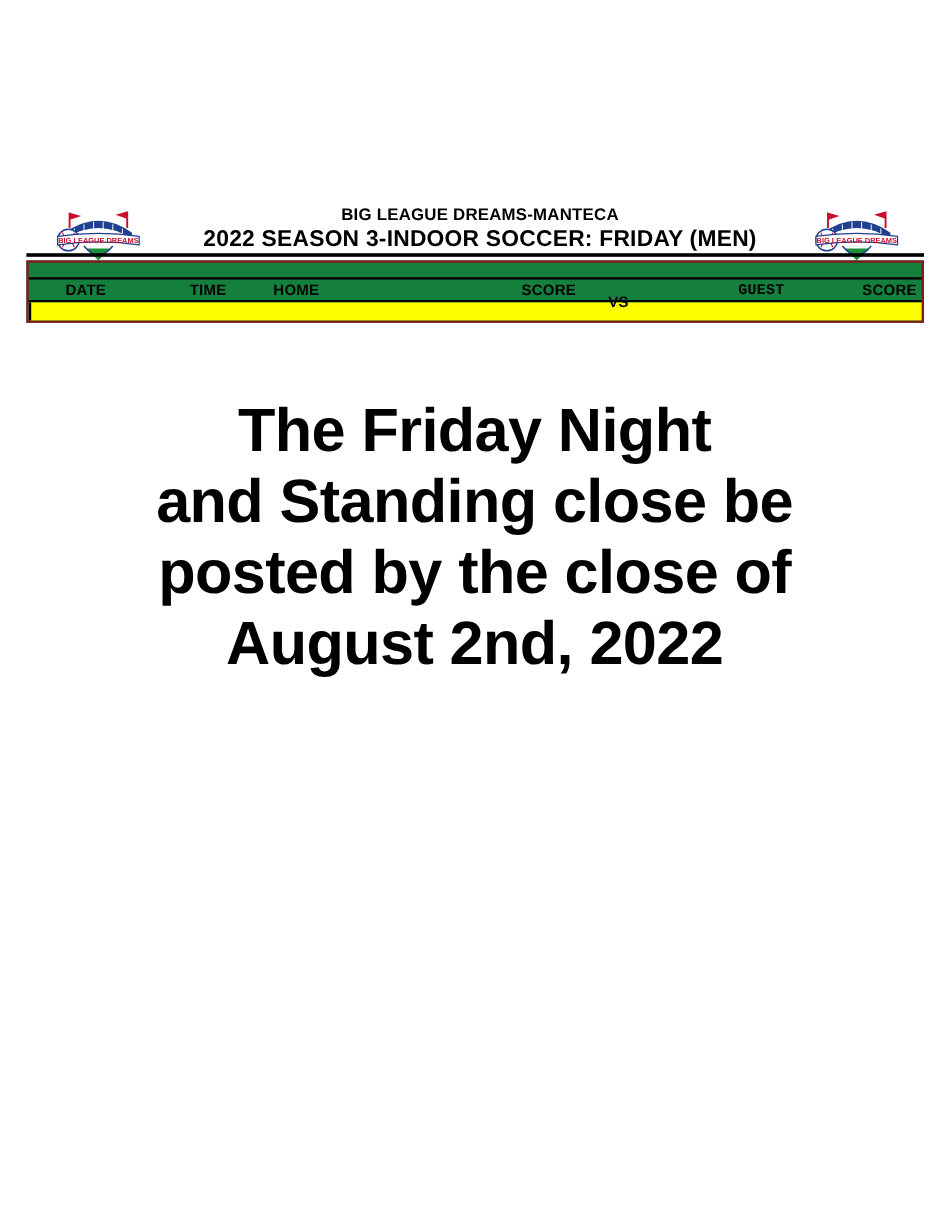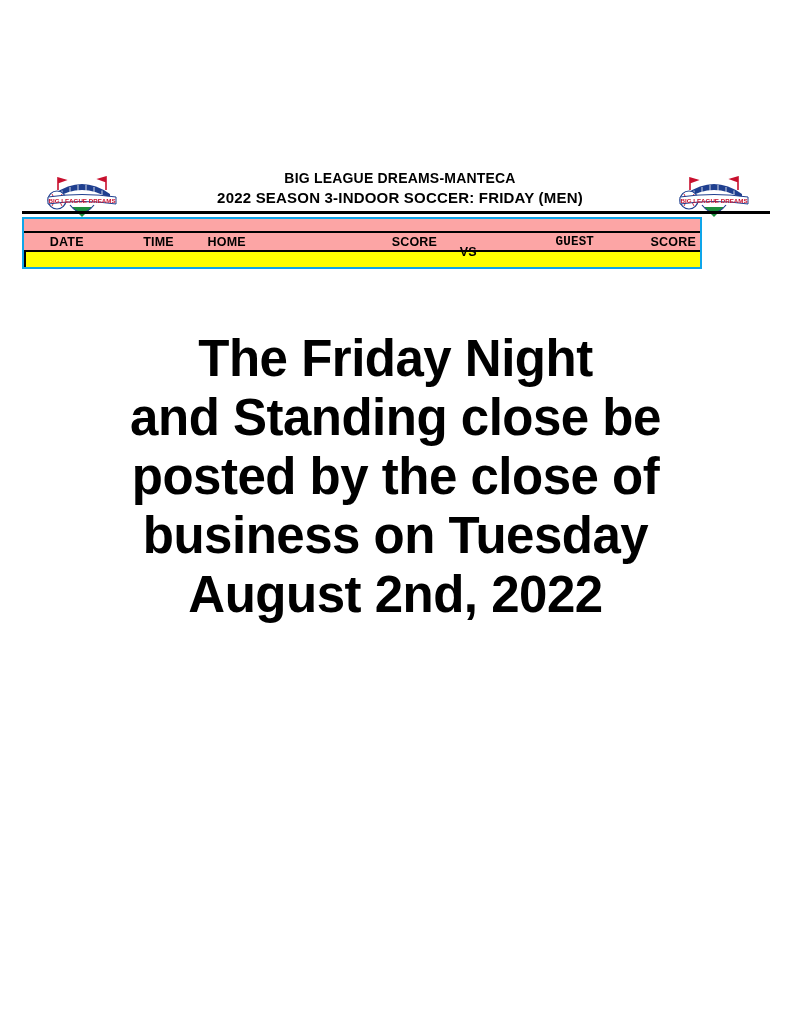--- a/index.html
+++ b/index.html
@@ -43,41 +43,41 @@
     width: 500px;
     text-align: center;
   }
   .title-line {
     font-weight: bold;
     letter-spacing: 0.2px;
     line-height: 1.28;
     white-space: nowrap;
   }
   #title-line-1 { font-size: 14px; }
-  #title-line-2 { font-size: 15px; }
+  #title-line-2 { font-size: 19px; }
 
   
   #header-rule {
     position: absolute;
     left: 22px;
     top: 211px;
     width: 748px;
     height: 3px;
     background: #000000;
   }
 
   
   #schedule-table {
     position: absolute;
     left: 22px;
     top: 217px;
-    width: 680px;
-    border: 2px solid #0ea5e9;
+    width: 748px;
+    border: 2px solid #7f1d1d;
     box-sizing: border-box;
-    background: #fca5a5;
+    background: #15803d;
   }
   #table-spacer {
     height: 12px;
     border-bottom: 2px solid #000000;
   }
   #header-row {
     display: flex;
     height: 17px;
     align-items: center;
     border-bottom: 2px solid #000000;
@@ -199,15 +199,14 @@
   </div>
 
   <div id="yellow-row"></div>
 
 </div>
 
 <div id="notice">
     <div class="notice-line">The Friday Night</div>
     <div class="notice-line">and Standing close be</div>
     <div class="notice-line">posted by the close of</div>
-    <div class="notice-line">business on Tuesday</div>
     <div class="notice-line">August 2nd, 2022</div>
   </div>
 
 </body></html>

